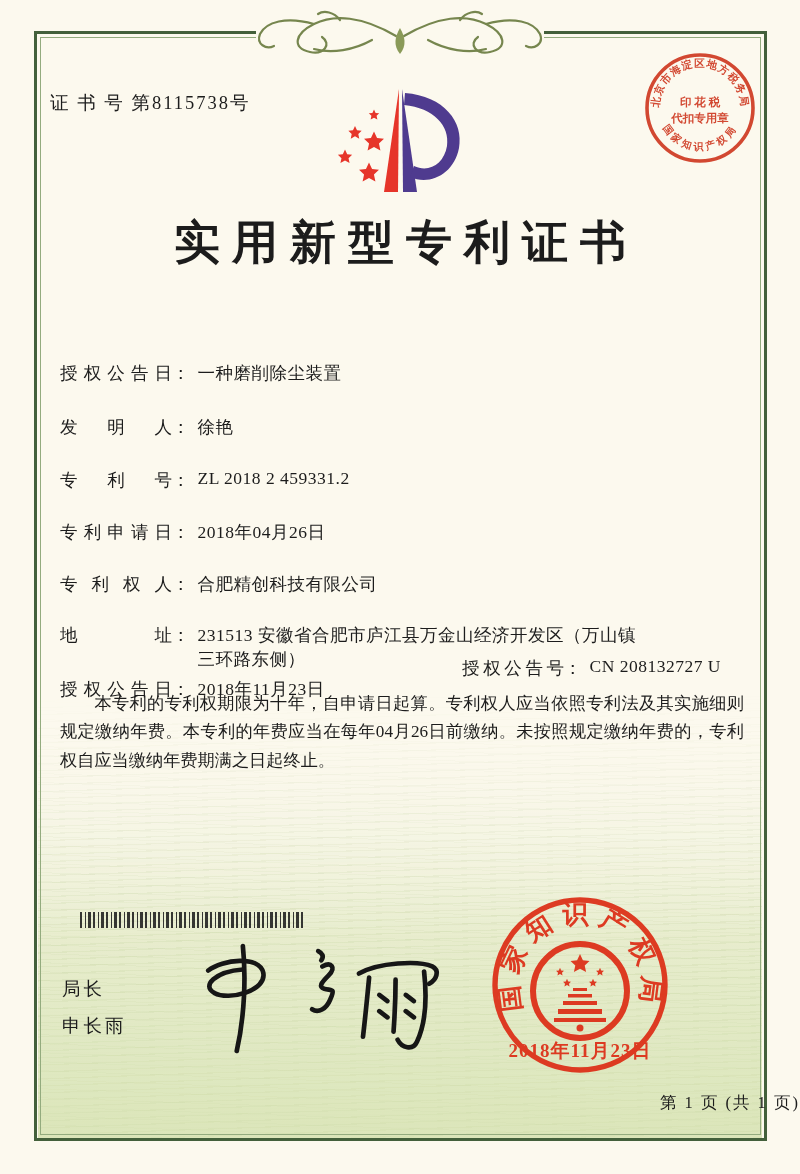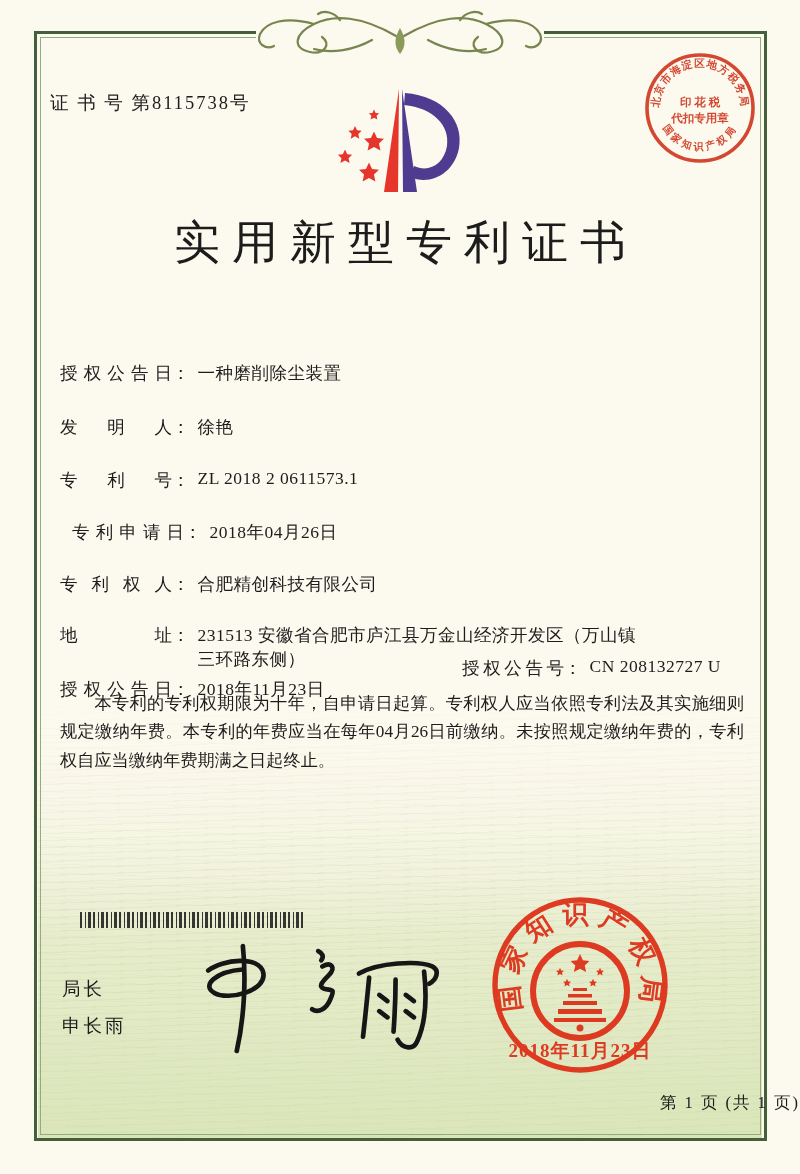--- a/index.html
+++ b/index.html
@@ -25,21 +25,21 @@
     border:3px solid #43603b;z-index:1;}
   .frame-inner{position:absolute;inset:3px;border:1px solid #93ab7e;}
   .flourish{position:absolute;left:228px;top:4px;width:344px;height:60px;z-index:2;}
 
   .content{position:absolute;inset:0;z-index:3;}
   .cert-no{position:absolute;left:50px;top:90px;font-size:18.5px;letter-spacing:2px;}
   .logo{position:absolute;left:322px;top:80px;width:156px;height:128px;}
   .stamp-top{position:absolute;left:642px;top:50px;width:116px;height:116px;opacity:.92;z-index:4;}
   .title{
     position:absolute;left:0;right:0;top:212px;text-align:center;
-    font-size:46px;font-weight:normal;letter-spacing:12px;text-indent:12px;
+    font-size:46px;font-weight:bold;letter-spacing:12px;text-indent:12px;
   }
   .fields{position:absolute;left:60px;right:56px;top:0;}
   .frow{position:absolute;left:0;font-size:17.5px;white-space:pre-line;}
   .flabel{display:inline-block;width:112px;text-align:justify;text-align-last:justify;vertical-align:top;}
   .fcolon{display:inline-block;vertical-align:top;}
   .fvalue{display:inline-block;margin-left:8px;vertical-align:top;letter-spacing:.5px;}
   .frow2{position:absolute;left:402px;font-size:17.5px;white-space:nowrap;}
   .frow2 .flabel{width:102px;}
   .body-text{
     position:absolute;left:60px;right:56px;top:690px;
@@ -123,23 +123,23 @@
     <h1 class="title" style="margin:0;">实用新型专利证书</h1>
 
     <div class="fields">
       <div class="frow" style="top:340px;">
         <span class="flabel">授权公告日</span><span class="fcolon">：</span><span class="fvalue">一种磨削除尘装置</span>
       </div>
       <div class="frow" style="top:394px;">
         <span class="flabel">发明人</span><span class="fcolon">：</span><span class="fvalue">徐艳</span>
       </div>
       <div class="frow" style="top:447px;">
-        <span class="flabel">专利号</span><span class="fcolon">：</span><span class="fvalue">ZL 2018 2 0611573.1</span>
-      </div>
-      <div class="frow" style="top:499px;margin-left:12px;">
+        <span class="flabel">专利号</span><span class="fcolon">：</span><span class="fvalue">ZL 2018 2 459331.2</span>
+      </div>
+      <div class="frow" style="top:499px;">
         <span class="flabel">专利申请日</span><span class="fcolon">：</span><span class="fvalue">2018年04月26日</span>
       </div>
       <div class="frow" style="top:551px;">
         <span class="flabel">专利权人</span><span class="fcolon">：</span><span class="fvalue">合肥精创科技有限公司</span>
       </div>
       <div class="frow" style="top:602px;">
         <span class="flabel">地址</span><span class="fcolon">：</span><span class="fvalue" style="max-width:470px;">231513 安徽省合肥市庐江县万金山经济开发区（万山镇
 三环路东侧）</span>
       </div>
       <div class="frow" style="top:656px;">

